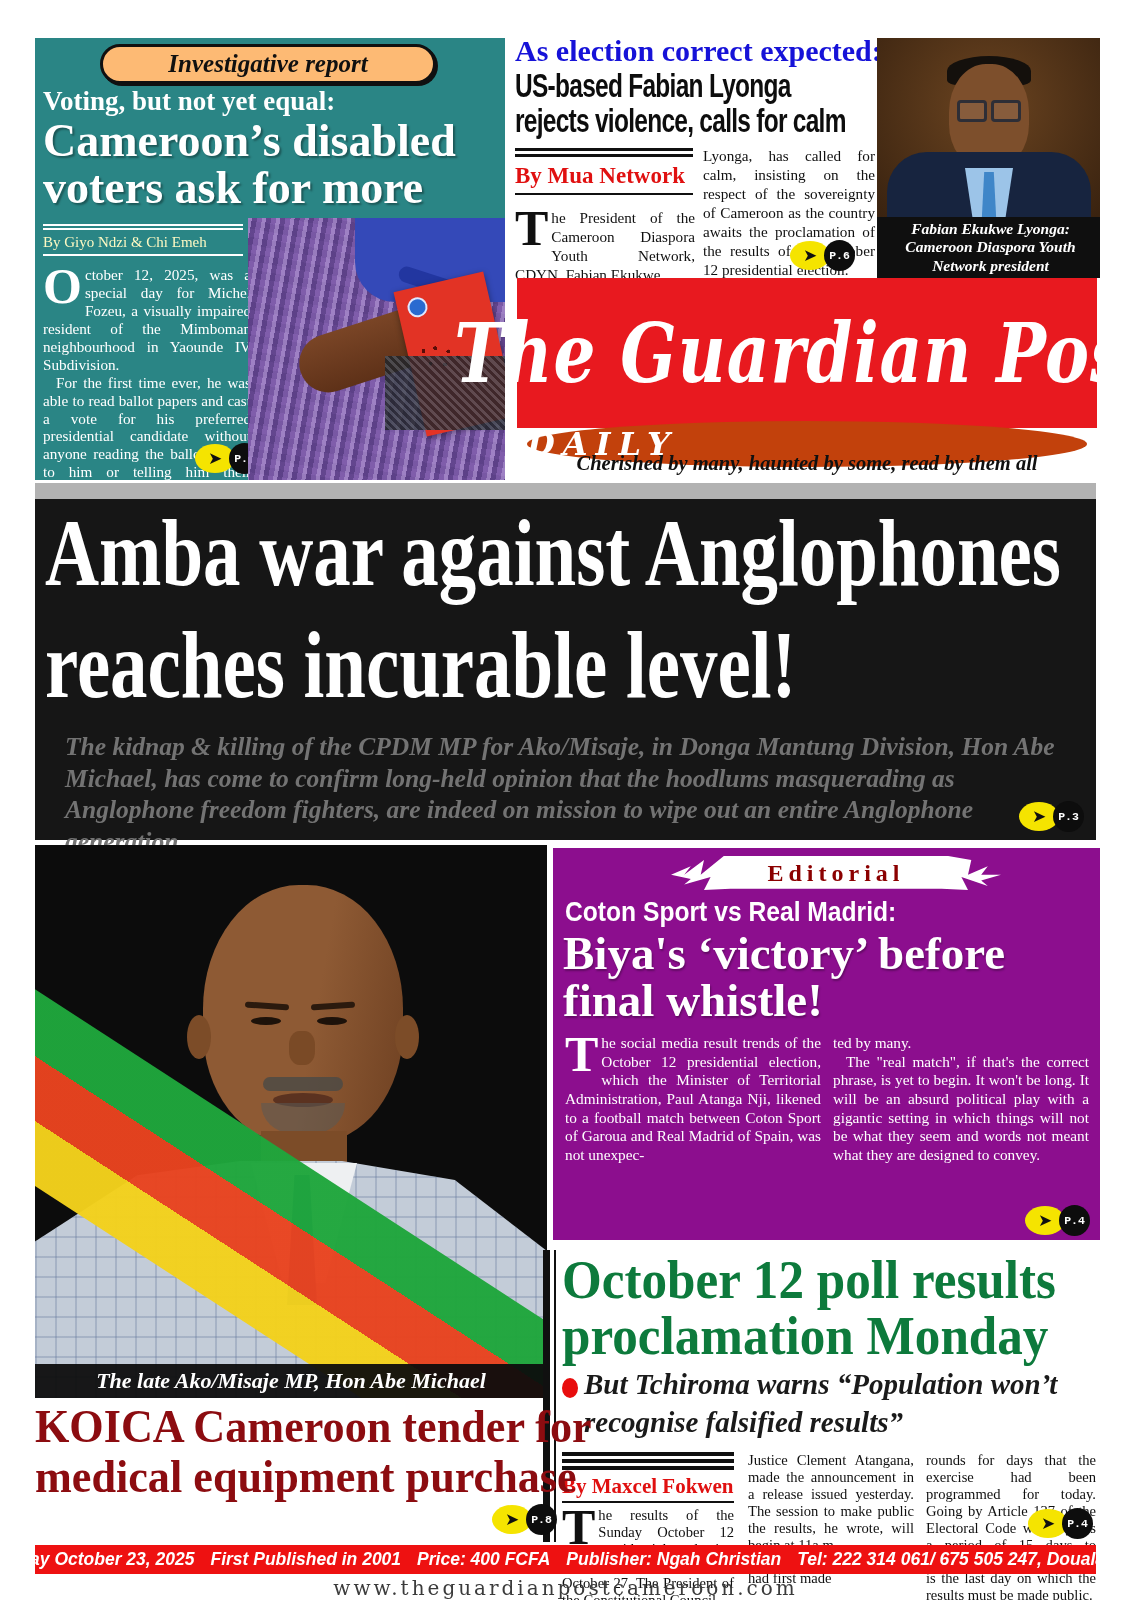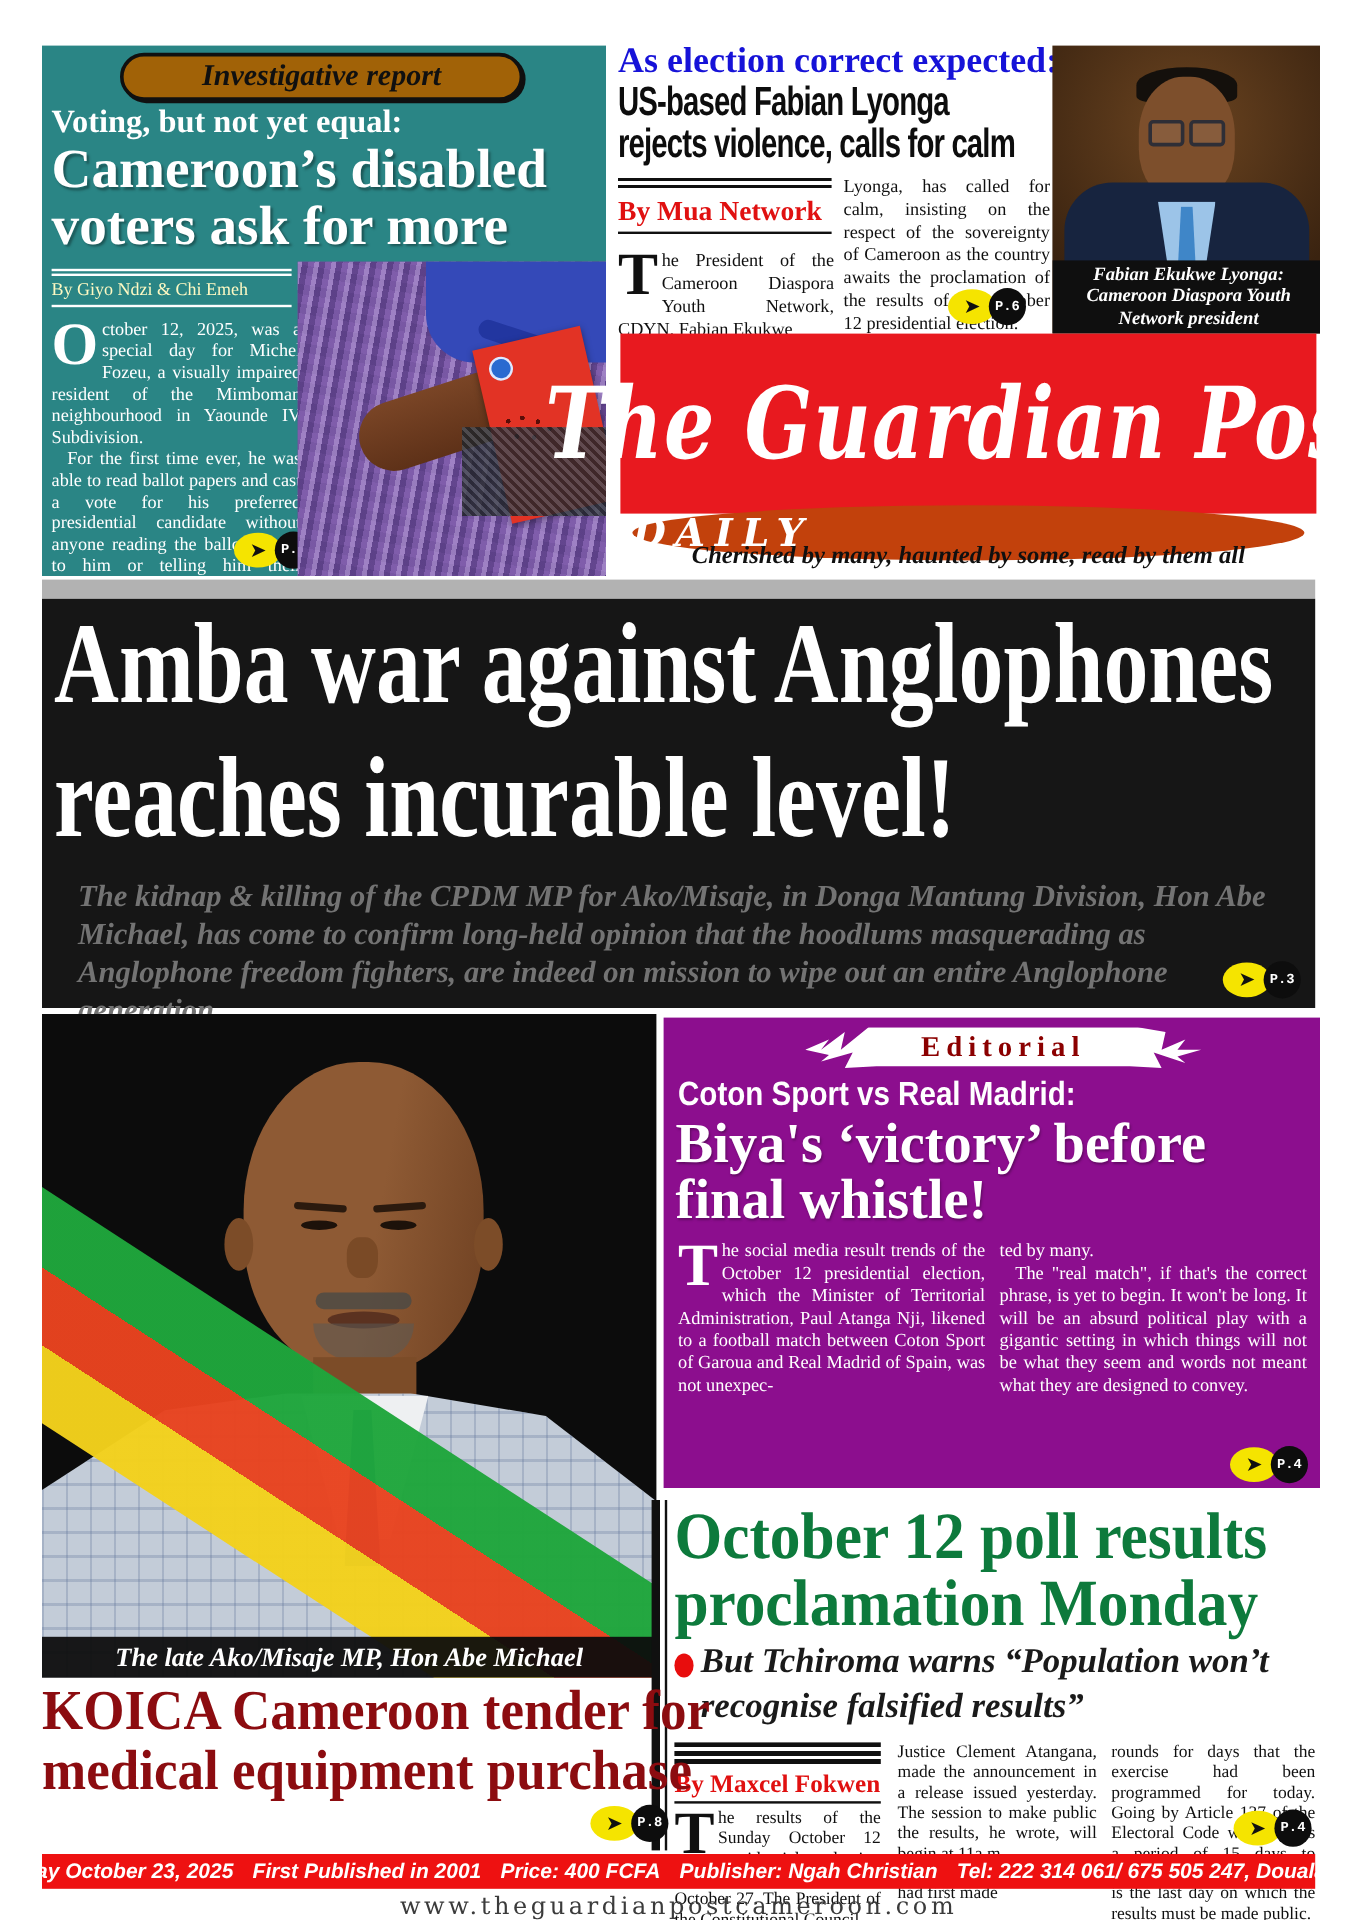--- a/index.html
+++ b/index.html
@@ -3,21 +3,21 @@
 <meta charset="utf-8">
 <style>
   html,body{margin:0;padding:0;background:#ffffff;}
   #page{position:relative;width:1131px;height:1600px;margin:0 auto;background:#ffffff;
         font-family:"Liberation Serif", serif;overflow:hidden;}
   .abs{position:absolute;}
   .jt{text-align:justify;}
 
   
   .teal-box{left:35px;top:38px;width:470px;height:442px;background:#2a8585;}
-  .inv-badge{left:65px;top:6px;width:330px;height:34px;background:#a16207;border:3px solid #101010;
+  .inv-badge{left:65px;top:6px;width:330px;height:34px;background:#fdba74;border:3px solid #101010;
              border-radius:20px;display:flex;align-items:center;justify-content:center;
              font-size:25px;font-weight:bold;font-style:italic;color:#101010;box-shadow:2px 2px 0 #101010;}
   .tl-kicker{left:8px;top:48px;width:455px;color:#ffffff;font-weight:bold;font-size:27px;}
   .tl-head{left:8px;top:80px;width:460px;color:#ffffff;font-weight:bold;font-size:46px;line-height:1.02;
            text-shadow:2px 2px 2px rgba(0,0,0,.35);}
   .tl-byline{left:8px;top:186px;width:200px;color:#fef9c3;font-size:15px;
              border-top:6px double #ffffff;border-bottom:2px solid #ffffff;padding:4px 0 3px 0;}
   .tl-body{left:8px;top:228px;width:208px;color:#ffffff;font-size:15.2px;line-height:1.18;}
   .tl-body p{margin:0;}
   .tl-body p.ind{text-indent:13px;}

